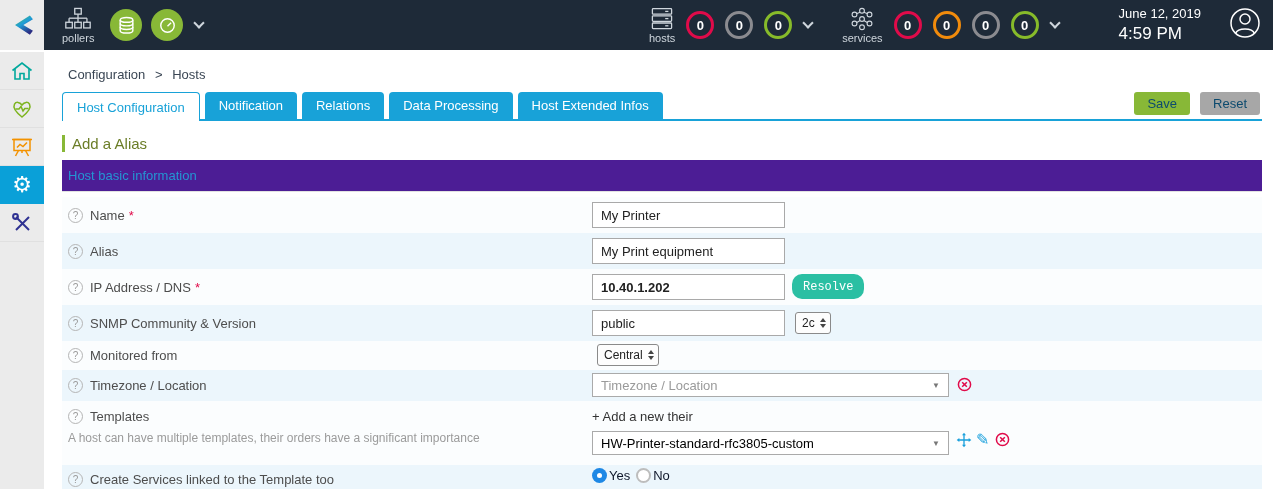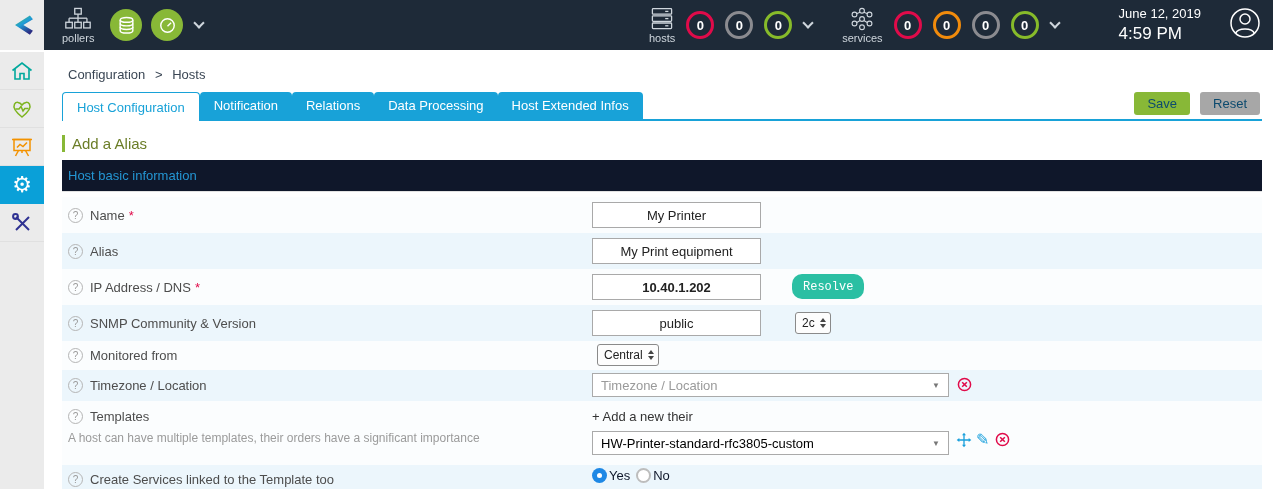--- a/index.html
+++ b/index.html
@@ -33,56 +33,56 @@
                cursor:pointer; border-bottom:1px solid #e0e0e0; }
   .side-item.active { background:#0aa0d8; border-bottom:none; }
   .gear-glyph { color:#fff; font-size:22px; line-height:22px; }
 
   
   .content { position:absolute; top:50px; left:44px; width:1229px; height:439px; background:#fff; }
   .breadcrumb { position:absolute; top:17px; left:24px; font-size:13px; color:#3a4654; }
   .breadcrumb .crumb { cursor:pointer; }
   .breadcrumb .sep { margin:0 6px; color:#3a4654; }
 
-  .tabs { position:absolute; top:42px; left:18px; display:flex; }
+  .tabs { position:absolute; top:42px; left:18px; display:flex; gap:5px; }
   .tab { height:27px; padding:0 14px; background:#18a2d8; color:#fff; font-size:13px;
          display:flex; align-items:center; border-radius:4px 4px 0 0; cursor:pointer; }
   .tab.active { height:29px; background:#fff; color:#18a2d8; border:1px solid #18a2d8;
                 border-bottom:none; position:relative; z-index:2; }
   .tab-underline { position:absolute; top:69px; left:18px; right:11px; height:2px;
                    background:#18a2d8; z-index:1; }
   .action-btns { position:absolute; top:42px; right:13px; display:flex; gap:10px; z-index:3; }
   .btn { height:23px; padding:0 13px; border:none; border-radius:3px; color:#0c4a6e;
          font-size:13px; cursor:pointer; font-family:"Liberation Sans", sans-serif; }
   .btn.save { background:#88b837; }
   .btn.reset { background:#a7a7a7; }
 
   .page-title { position:absolute; top:85px; left:18px; display:flex; align-items:center;
                 color:#6b7d27; font-size:15px; }
   .page-title .bar { display:inline-block; width:3px; height:17px; background:#88b837;
                      margin-right:7px; }
   .section-header { position:absolute; top:110px; left:18px; right:11px; height:32px;
-                    background:#0f172a; border-bottom:1px solid #e2e2e2; display:flex;
+                    background:#4c1d95; border-bottom:1px solid #e2e2e2; display:flex;
                     align-items:center; padding-left:6px; color:#2496d3; font-size:13px; }
 
   
   .form-rows { position:absolute; top:147px; left:18px; right:11px; }
   .row { display:flex; width:100%; }
   .row.odd { background:#fbfdfe; }
   .row.even { background:#ecf6fc; }
   .label-cell { width:530px; flex:0 0 530px; display:flex; align-items:center; padding-left:6px; }
   .value-cell { flex:1; position:relative; }
   .help-ic { width:15px; height:15px; border-radius:50%; border:1px solid #b5b5b5; color:#9a9a9a;
              font-size:10px; display:inline-flex; align-items:center; justify-content:center;
              margin-right:7px; flex:0 0 15px; cursor:pointer; }
   .f-label { font-size:13px; color:#4d4d4d; }
   .req { color:#e00b4a; margin-left:4px; font-size:13px; }
-  .text-input { position:absolute; left:0; width:169px; height:26px; border:1px solid #a9a9a9;
+  .text-input { position:absolute; left:0; width:193px; height:26px; border:1px solid #a9a9a9;
                 padding:0 8px; font-size:13px; color:#222; background:#fff;
-                font-family:"Liberation Sans", sans-serif;text-align:center; }
+                font-family:"Liberation Sans", sans-serif; }
   .mini-select { position:absolute; display:inline-flex; align-items:center; height:22px;
                  border:1px solid #8a8a8a; border-radius:3px; background:#fdfdfd;
                  font-size:12px; color:#222; padding:0 4px 0 6px; cursor:pointer; }
   .spinner { display:inline-flex; flex-direction:column; margin-left:5px; }
   .spinner i { width:0; height:0; border-left:3.5px solid transparent;
                border-right:3.5px solid transparent; }
   .spinner .up { border-bottom:4px solid #444; margin-bottom:2px; }
   .spinner .dn { border-top:4px solid #444; }
   .select2 { position:absolute; left:0; width:357px; height:24px; border:1px solid #aaa;
              background:#fff; display:flex; align-items:center; padding:0 8px;

